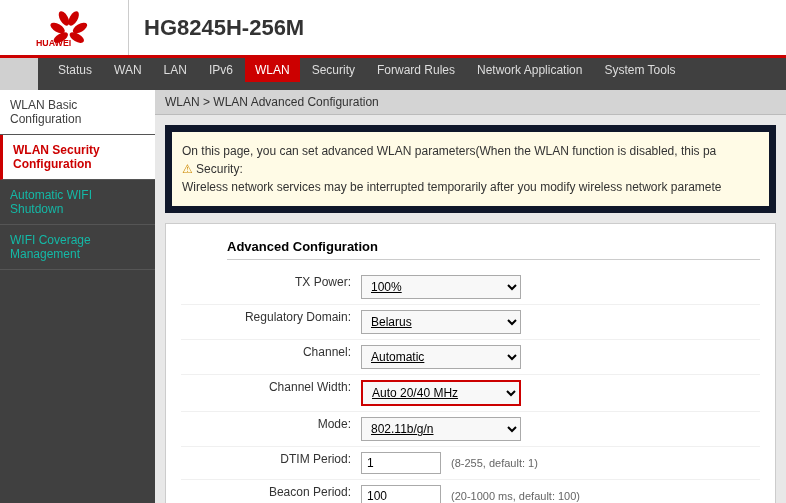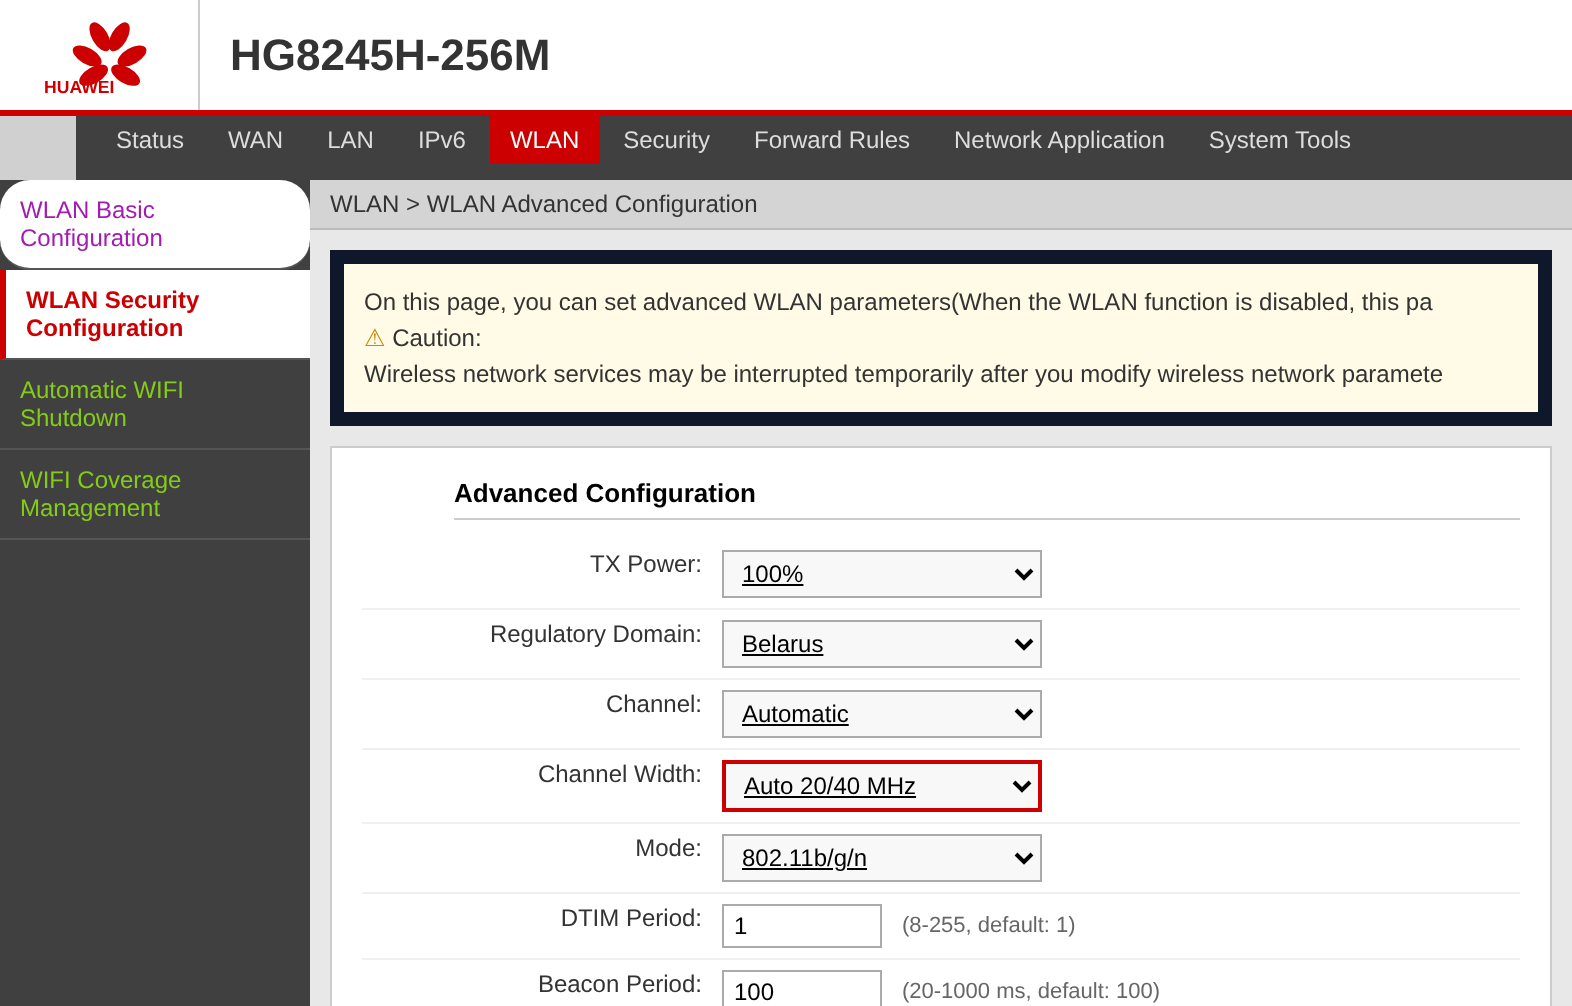--- a/index.html
+++ b/index.html
@@ -1,35 +1,35 @@
 <!DOCTYPE html>
 <html><head>
   <meta charset="utf-8">
   <style>
     * { margin: 0; padding: 0; box-sizing: border-box; }
     body { font-family: Arial, sans-serif; font-size: 13px; background: #d0d0d0; width: 786px; height: 503px; overflow: hidden; }
 
     
     #header { display: flex; align-items: center; background: white; border-bottom: 3px solid #cc0000; height: 58px; }
-    #logo-area { width: 100px; display: flex; align-items: center; justify-content: center; padding: 5px; border-right: 1px solid #ccc; height: 100%; }
+    #logo-area { width: 129px; display: flex; align-items: center; justify-content: center; padding: 5px; border-right: 1px solid #ccc; height: 100%; }
     #logo-svg { width: 70px; height: 40px; }
     #title-area { padding: 0 15px; flex: 1; }
     #device-title { font-size: 22px; font-weight: bold; color: #333; }
     #nav-bar { display: flex; align-items: flex-start; background: #404040; height: 32px; padding: 0 10px; gap: 2px; margin-left: 38px; }
     .nav-item { color: #ddd; padding: 5px 10px; font-size: 12px; cursor: pointer; text-decoration: none; }
     .nav-item.active { background: #cc0000; color: white; }
 
     
     #layout { display: flex; height: calc(503px - 90px); }
 
     
     #sidebar { width: 155px; background: #404040; flex-shrink: 0; }
-    .sidebar-item { padding: 8px 10px; color: #84cc16; font-size: 12px; cursor: pointer; border-bottom: 1px solid #555; }
+    .sidebar-item { padding: 8px 10px; color: #14b8a6; font-size: 12px; cursor: pointer; border-bottom: 1px solid #555; }
     .sidebar-item.active { background: white; color: #cc0000; font-weight: bold; border-left: 3px solid #cc0000; }
-    .sidebar-item.normal-active { background: white; color: #a21caf; border-radius: 15px; }
+    .sidebar-item.normal-active { background: white; color: #404040; }
 
     
     #main { flex: 1; background: #e8e8e8; overflow-y: auto; }
     #breadcrumb-bar { background: #d4d4d4; border-bottom: 1px solid #bbb; padding: 5px 10px; font-size: 12px; color: #333; }
     #info-box { background: #fffbe6; border: 7px solid #0f172a; margin: 10px; padding: 10px; font-size: 12px; color: #333; line-height: 1.5; }
 
     
     #config-section { margin: 10px; background: white; border: 1px solid #ccc; padding: 15px; }
     #config-title { font-weight: bold; font-size: 13px; margin-bottom: 10px; border-bottom: 1px solid #ccc; padding-bottom: 5px; margin-left: 46px; }
 
@@ -88,21 +88,21 @@
     <div class="sidebar-item">WIFI Coverage Management</div>
   </div>
 
   <div id="main">
     <div id="breadcrumb-bar">WLAN &gt; WLAN Advanced Configuration</div>
 
     <div id="info-box">
       <div>On this page, you can set advanced WLAN parameters(When the WLAN function is disabled, this pa</div>
       <div>
         <span style="color:#cc8800;">⚠ </span>
-        <span>Caution:</span>
+        <span>Security:</span>
       </div>
       <div>Wireless network services may be interrupted temporarily after you modify wireless network paramete</div>
     </div>
 
     <div id="config-section">
       <div id="config-title">Advanced Configuration</div>
 
       <div class="config-row">
         <div class="config-label">TX Power:</div>
         <div class="config-value">

